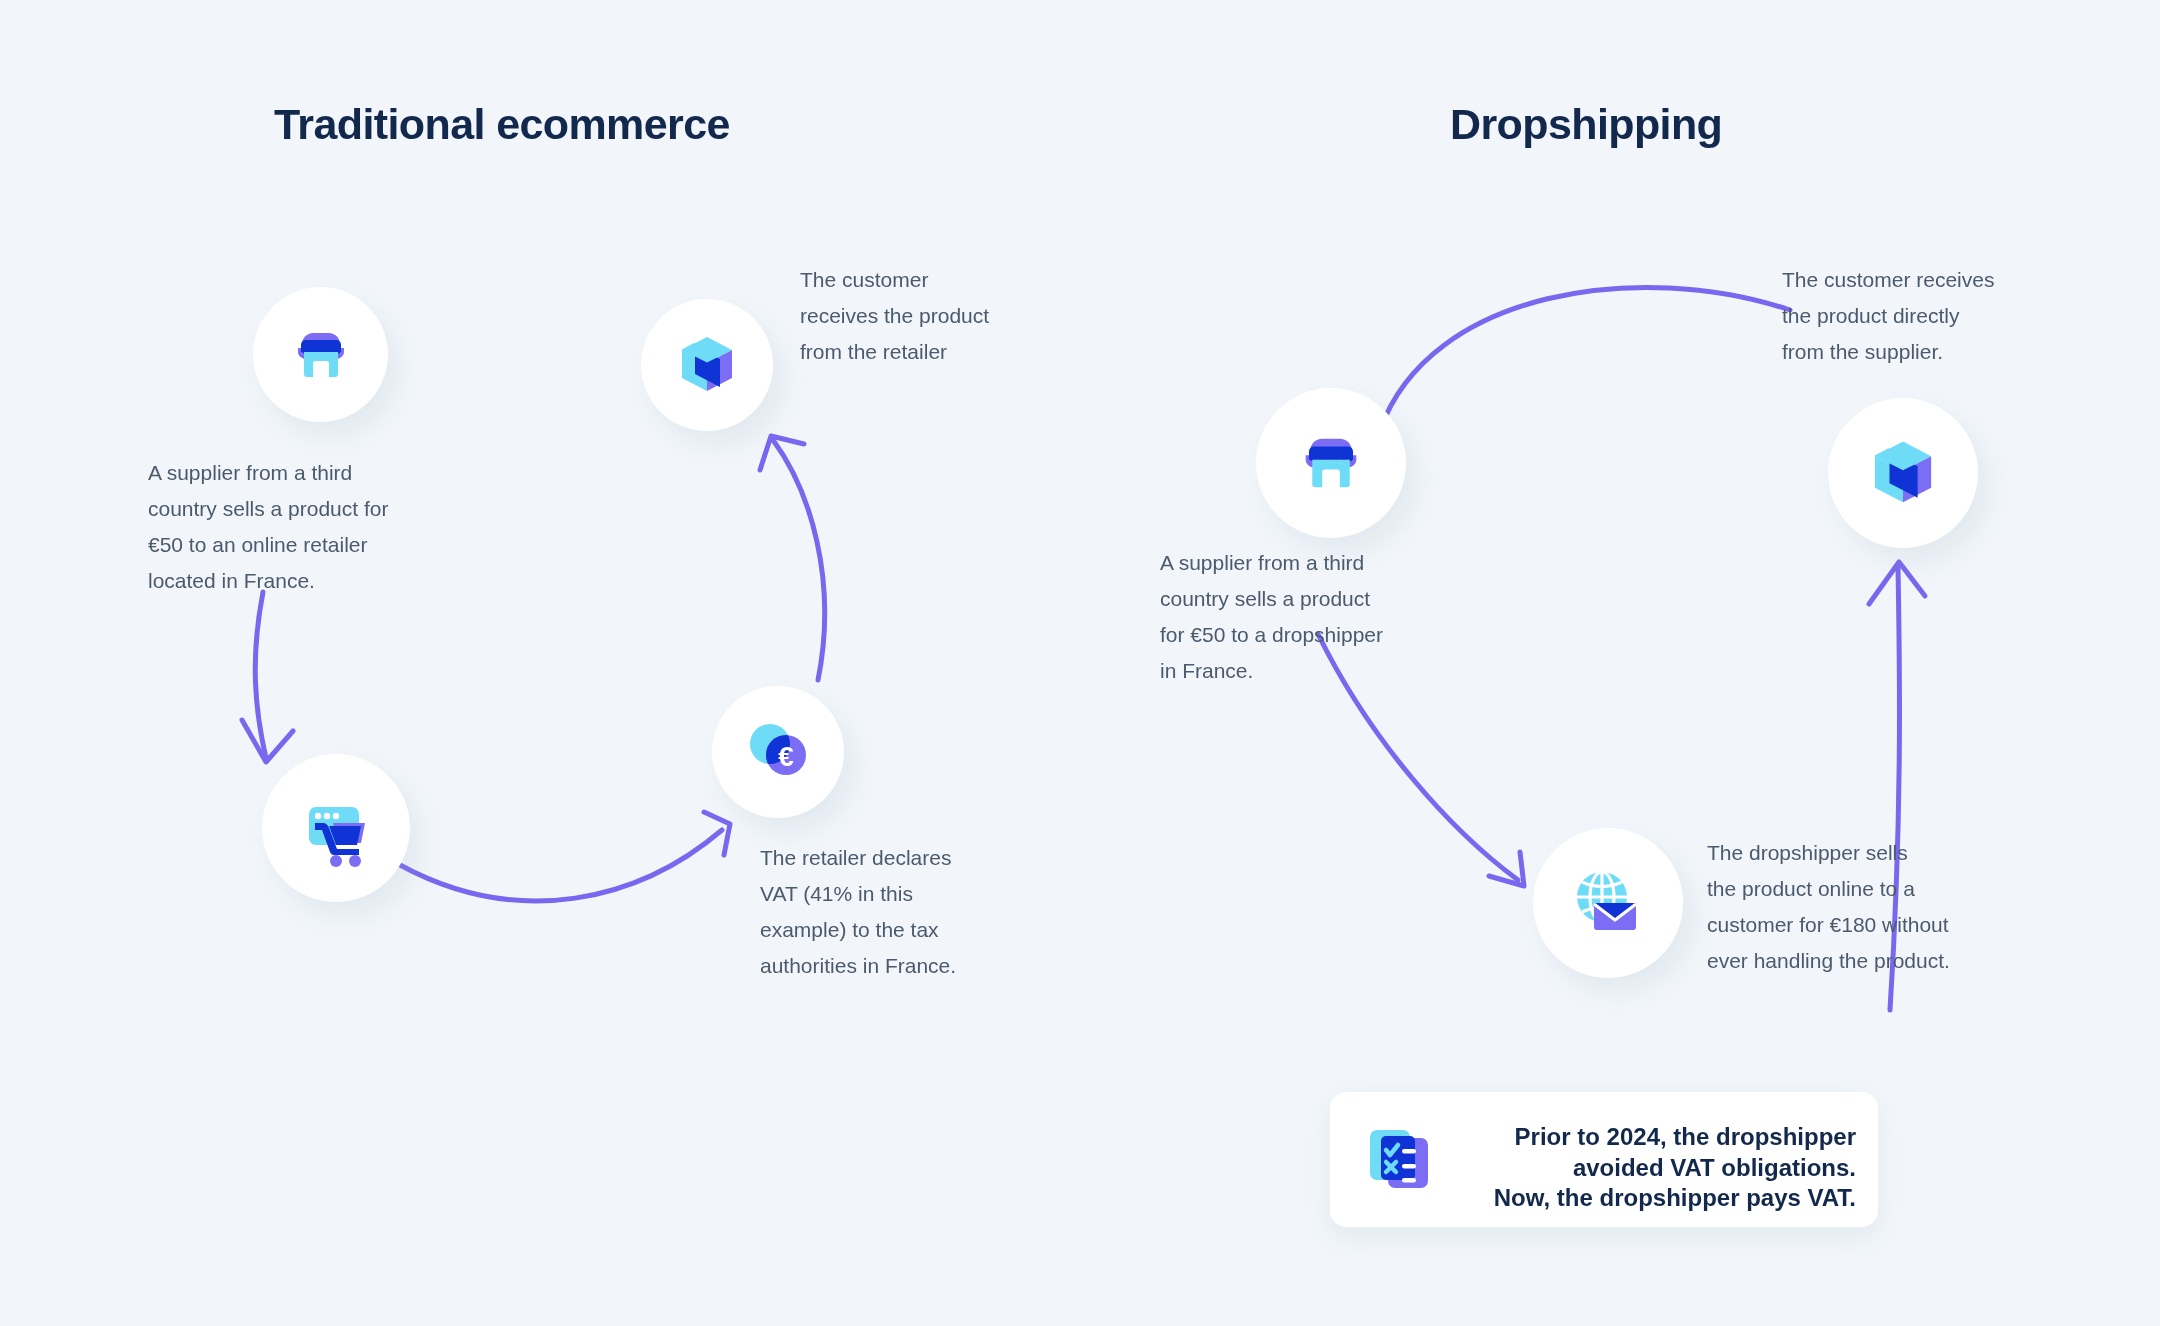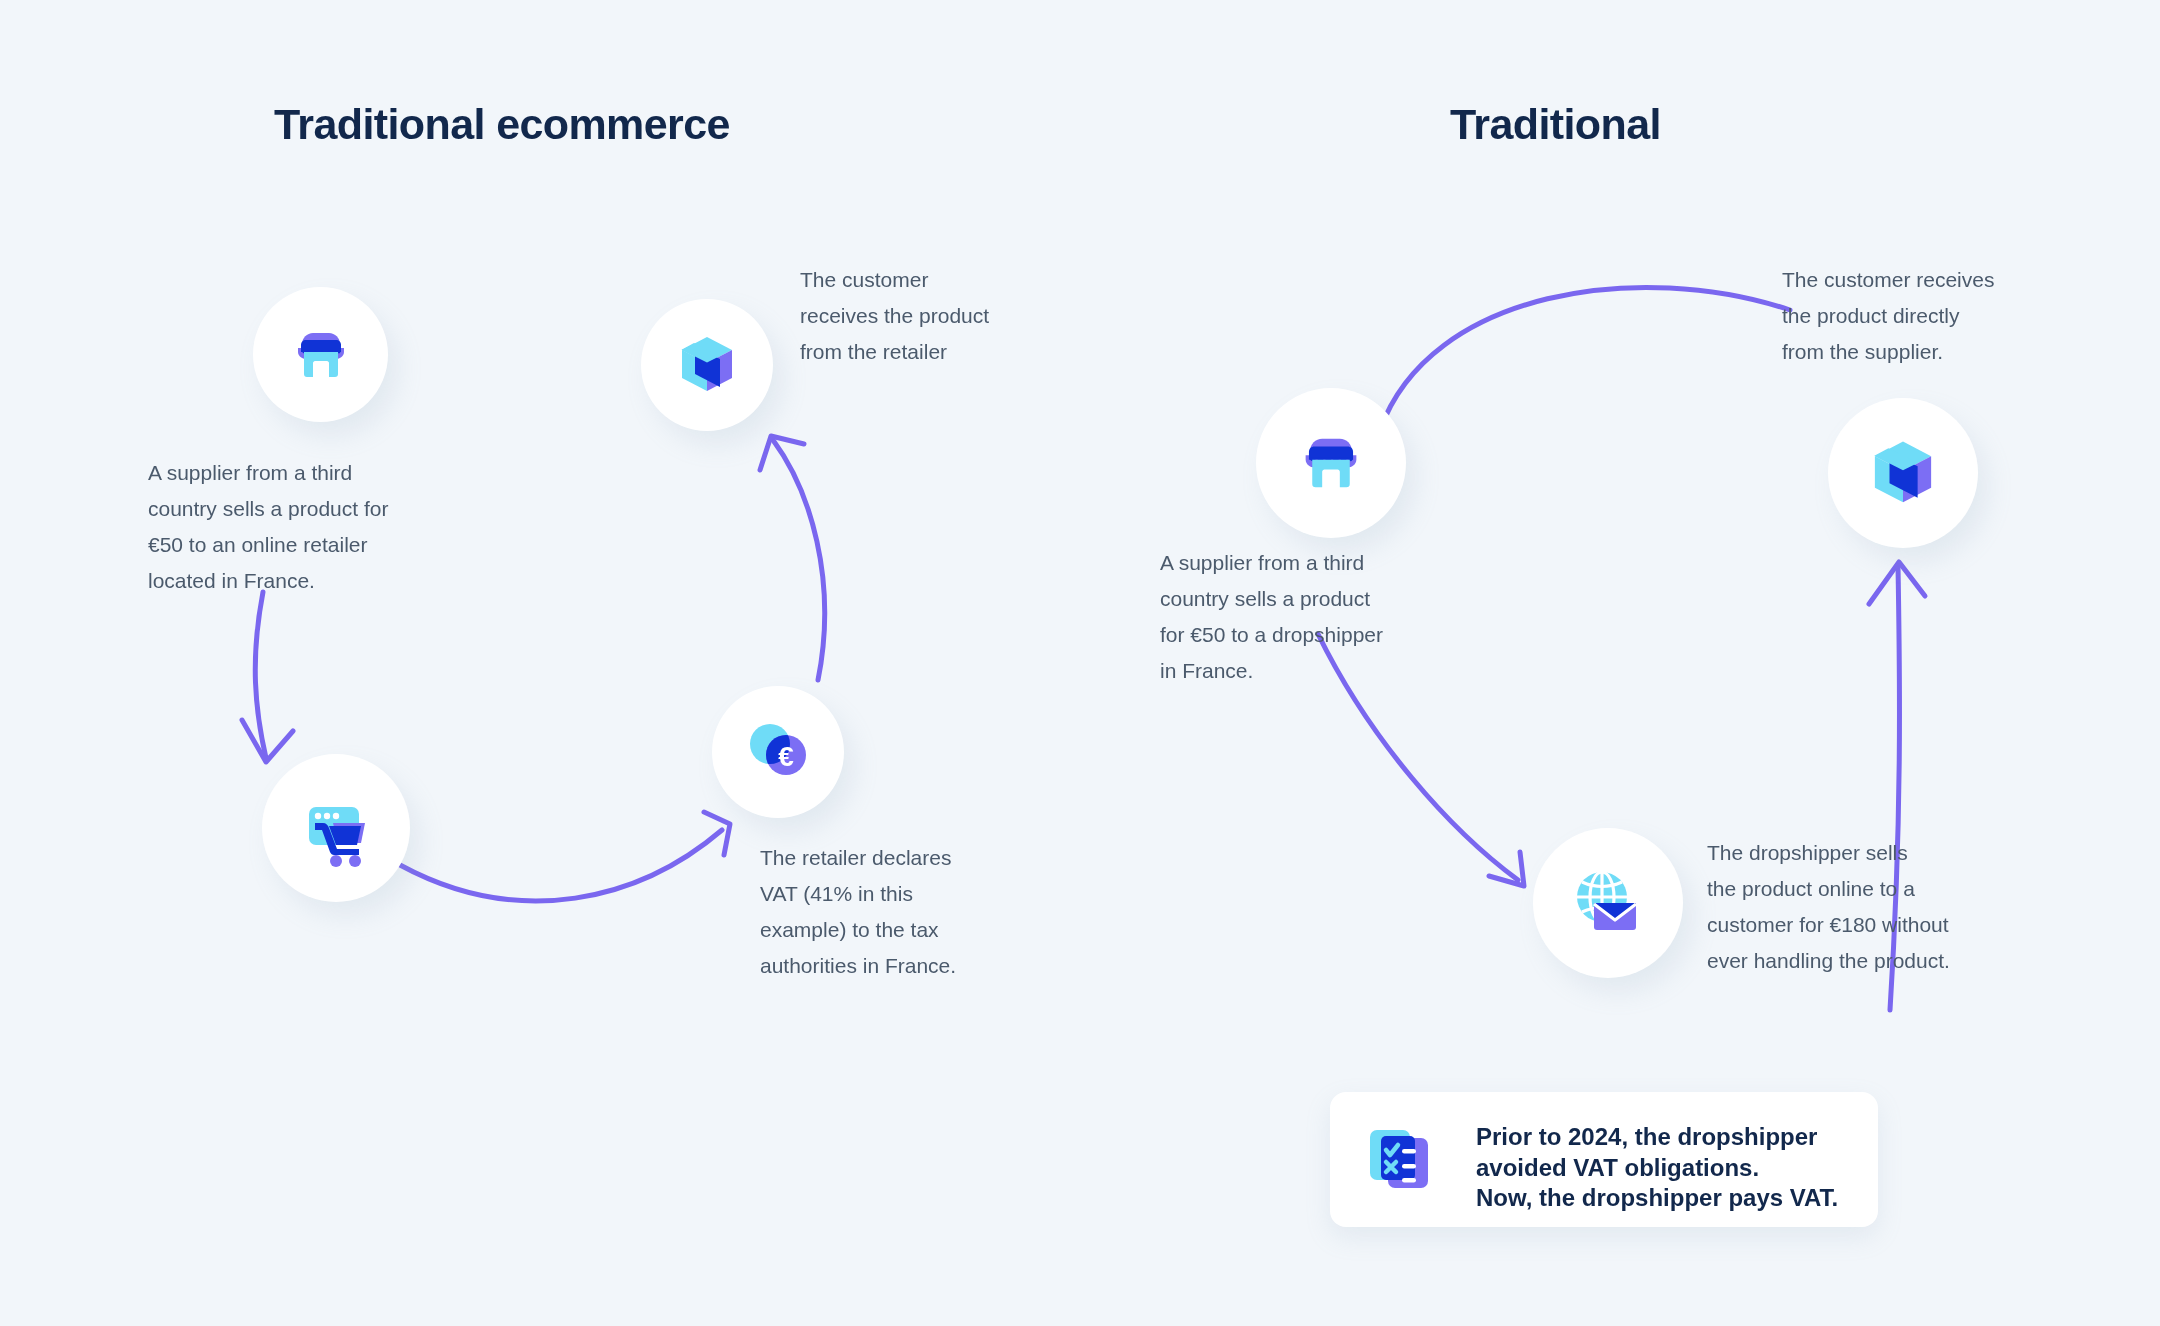--- a/index.html
+++ b/index.html
@@ -68,20 +68,21 @@
   
   #callout-card {
     position: absolute;
     left: 1330px;
     top: 1092px;
     width: 548px;
     height: 135px;
     background: #ffffff;
     border-radius: 16px;
     box-shadow: 0 10px 26px rgba(146,165,190,0.16);
+    text-align: right;
   }
   #callout-icon {
     position: absolute;
     left: 36px;
     top: 30px;
   }
 </style>
 </head>
 <body>
 
@@ -129,21 +130,21 @@
 
   <div class="caption" style="left:760px; top:840px; width:300px;">The retailer declares
 VAT (41% in this
 example) to the tax
 authorities in France.</div>
 
   <div class="caption" style="left:800px; top:262px; width:290px;">The customer
 receives the product
 from the retailer</div>
 
-  <div class="section-title" id="title-dropshipping">Traditional</div>
+  <div class="section-title" id="title-dropshipping">Dropshipping</div>
 
   <div class="caption" style="left:1160px; top:545px; width:330px;">A supplier from a third
 country sells a product
 for €50 to a dropshipper
 in France.</div>
 
   <div class="caption" style="left:1707px; top:835px; width:350px;">The dropshipper sells
 the product online to a
 customer for €180 without
 ever handling the product.</div>

